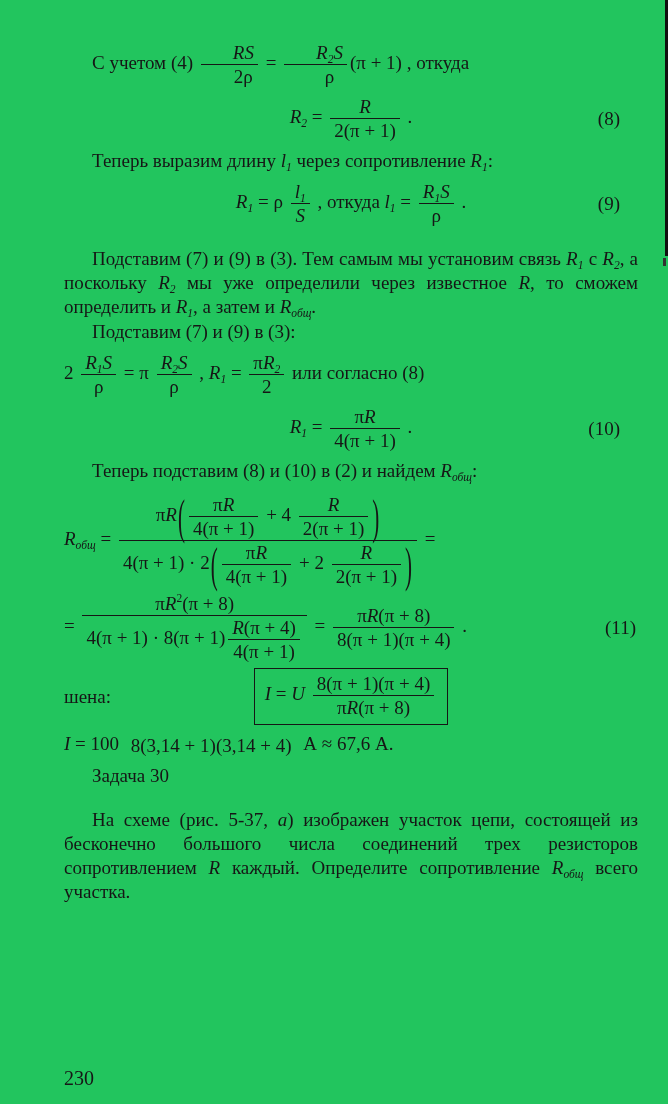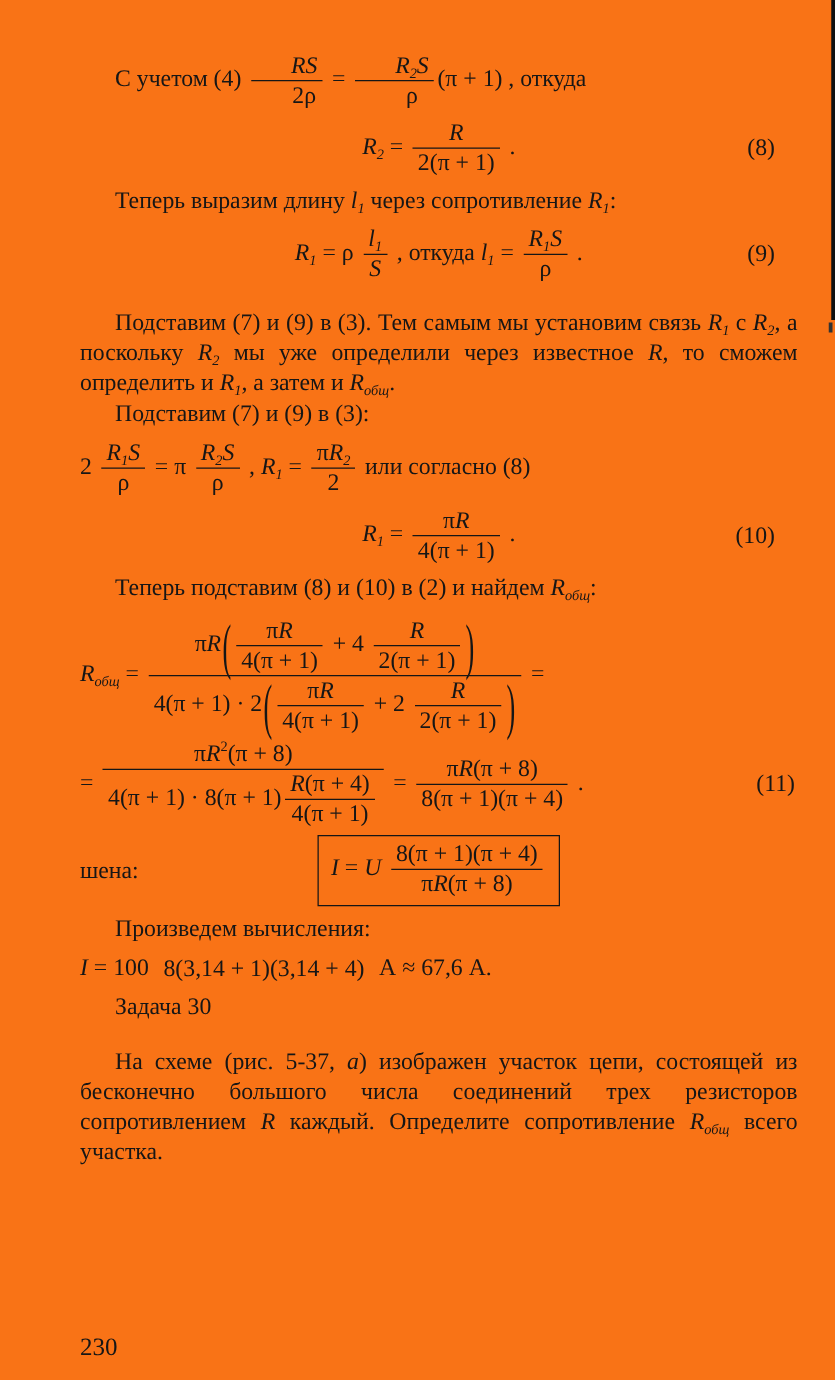--- a/index.html
+++ b/index.html
@@ -1,19 +1,19 @@
 <!DOCTYPE html>
 <html><head>
 <meta charset="utf-8">
 <style>
   html,body{margin:0;padding:0;background:#e8e8e8;}
   .page{
     position:relative;
     width:668px;height:1104px;
-    background:#f97316;
+    background:#22c55e;
     overflow:hidden;
     font-family:"Liberation Serif","DejaVu Serif",serif;
     color:#161616;
   }
   .scan-edge{position:absolute;top:0;right:0;width:3px;height:256px;background:#101010;}
   .scan-speck{position:absolute;right:2px;top:258px;width:3px;height:8px;background:#333;}
   .content{
     position:absolute;left:64px;top:40px;width:574px;
     font-size:19px;line-height:24px;
   }
@@ -58,19 +58,18 @@
       <div class="block para indent"><span class="math"><span>Теперь выразим длину </span><span class="it">l</span><sub>1</sub><span> через сопротивление </span><span class="it">R</span><sub>1</sub><span>:</span></span></div>
       <div class="block eq"><span class="math"><span class="it">R</span><sub>1</sub><span> = ρ </span><span class="frac"><span class="num"><span class="it">l</span><sub>1</sub></span><span class="den"><span class="it">S</span></span></span><span> ,  откуда  </span><span class="it">l</span><sub>1</sub><span> = </span><span class="frac"><span class="num"><span class="it">R</span><sub>1</sub><span class="it">S</span></span><span class="den"><span>ρ</span></span></span><span> .</span></span><span class="eqnum">(9)</span></div>
       <div class="block para indent justify"><span class="math"><span>Подставим (7) и (9) в (3). Тем самым мы установим связь </span><span class="it">R</span><sub>1</sub><span> с </span><span class="it">R</span><sub>2</sub><span>, а поскольку </span><span class="it">R</span><sub>2</sub><span> мы уже определили через известное </span><span class="it">R</span><span>, то сможем определить и </span><span class="it">R</span><sub>1</sub><span>, а затем и </span><span class="it">R</span><sub>общ</sub><span>.</span></span></div>
       <div class="block para indent"><span class="math"><span>Подставим (7) и (9) в (3):</span></span></div>
       <div class="block eqleft"><span class="math"><span>2 </span><span class="frac"><span class="num"><span class="it">R</span><sub>1</sub><span class="it">S</span></span><span class="den"><span>ρ</span></span></span><span> = π </span><span class="frac"><span class="num"><span class="it">R</span><sub>2</sub><span class="it">S</span></span><span class="den"><span>ρ</span></span></span><span> ,  </span><span class="it">R</span><sub>1</sub><span> = </span><span class="frac"><span class="num"><span>π</span><span class="it">R</span><sub>2</sub></span><span class="den"><span>2</span></span></span><span>  или согласно (8)</span></span></div>
       <div class="block eq"><span class="math"><span class="it">R</span><sub>1</sub><span> = </span><span class="frac"><span class="num"><span>π</span><span class="it">R</span></span><span class="den"><span>4(π + 1)</span></span></span><span> .</span></span><span class="eqnum">(10)</span></div>
       <div class="block para indent"><span class="math"><span>Теперь подставим (8) и (10) в (2) и найдем </span><span class="it">R</span><sub>общ</sub><span>:</span></span></div>
       <div class="block eqleft robshch"><span class="math"><span class="it">R</span><sub>общ</sub><span>  = </span><span class="frac"><span class="num"><span>π</span><span class="it">R</span><span class="bp">(</span><span class="frac"><span class="num"><span>π</span><span class="it">R</span></span><span class="den"><span>4(π + 1)</span></span></span><span> + 4 </span><span class="frac"><span class="num"><span class="it">R</span></span><span class="den"><span>2(π + 1)</span></span></span><span class="bp">)</span></span><span class="den"><span>4(π + 1) · 2</span><span class="bp">(</span><span class="frac"><span class="num"><span>π</span><span class="it">R</span></span><span class="den"><span>4(π + 1)</span></span></span><span> + 2 </span><span class="frac"><span class="num"><span class="it">R</span></span><span class="den"><span>2(π + 1)</span></span></span><span class="bp">)</span></span></span><span> =</span></span></div>
       <div class="block eqleft eq11"><span class="math"><span>= </span><span class="frac"><span class="num"><span>π</span><span class="it">R</span><sup>2</sup><span>(π + 8)</span></span><span class="den"><span>4(π + 1) · 8(π + 1)</span><span class="frac"><span class="num"><span class="it">R</span><span>(π + 4)</span></span><span class="den"><span>4(π + 1)</span></span></span></span></span><span> = </span><span class="frac"><span class="num"><span>π</span><span class="it">R</span><span>(π + 8)</span></span><span class="den"><span>8(π + 1)(π + 4)</span></span></span><span> .</span></span><span class="eqnum">(11)</span></div>
       <div class="block boxrow"><span class="boxlabel">шена:</span><span class="box"><span class="it">I</span><span> = </span><span class="it">U</span><span> </span><span class="frac"><span class="num"><span>8(π + 1)(π + 4)</span></span><span class="den"><span>π</span><span class="it">R</span><span>(π + 8)</span></span></span></span></div>
-      <div class="block para indent"><span class="math"><span>Произведем вычисления:</span></span></div>
       <div class="block eqleft"><span class="math"><span class="it">I</span><span> = 100 </span><span class="frac"><span class="num"><span>8(3,14 + 1)(3,14 + 4)</span></span></span><span> А ≈ 67,6 А.</span></span></div>
       <div class="block para indent"><span class="math"><span class="bd">Задача 30</span></span></div>
       <div class="block para indent justify"><span class="math"><span>На схеме (рис. 5-37, </span><span class="it">а</span><span>) изображен участок цепи, состоящей из бесконечно большого числа соединений трех резисторов сопротивлением </span><span class="it">R</span><span> каждый. Определите сопротивление </span><span class="it">R</span><sub>общ</sub><span> всего участка.</span></span></div>
     </div>
   <div class="pagenum">230</div>
 </div>
 
 </body></html>

